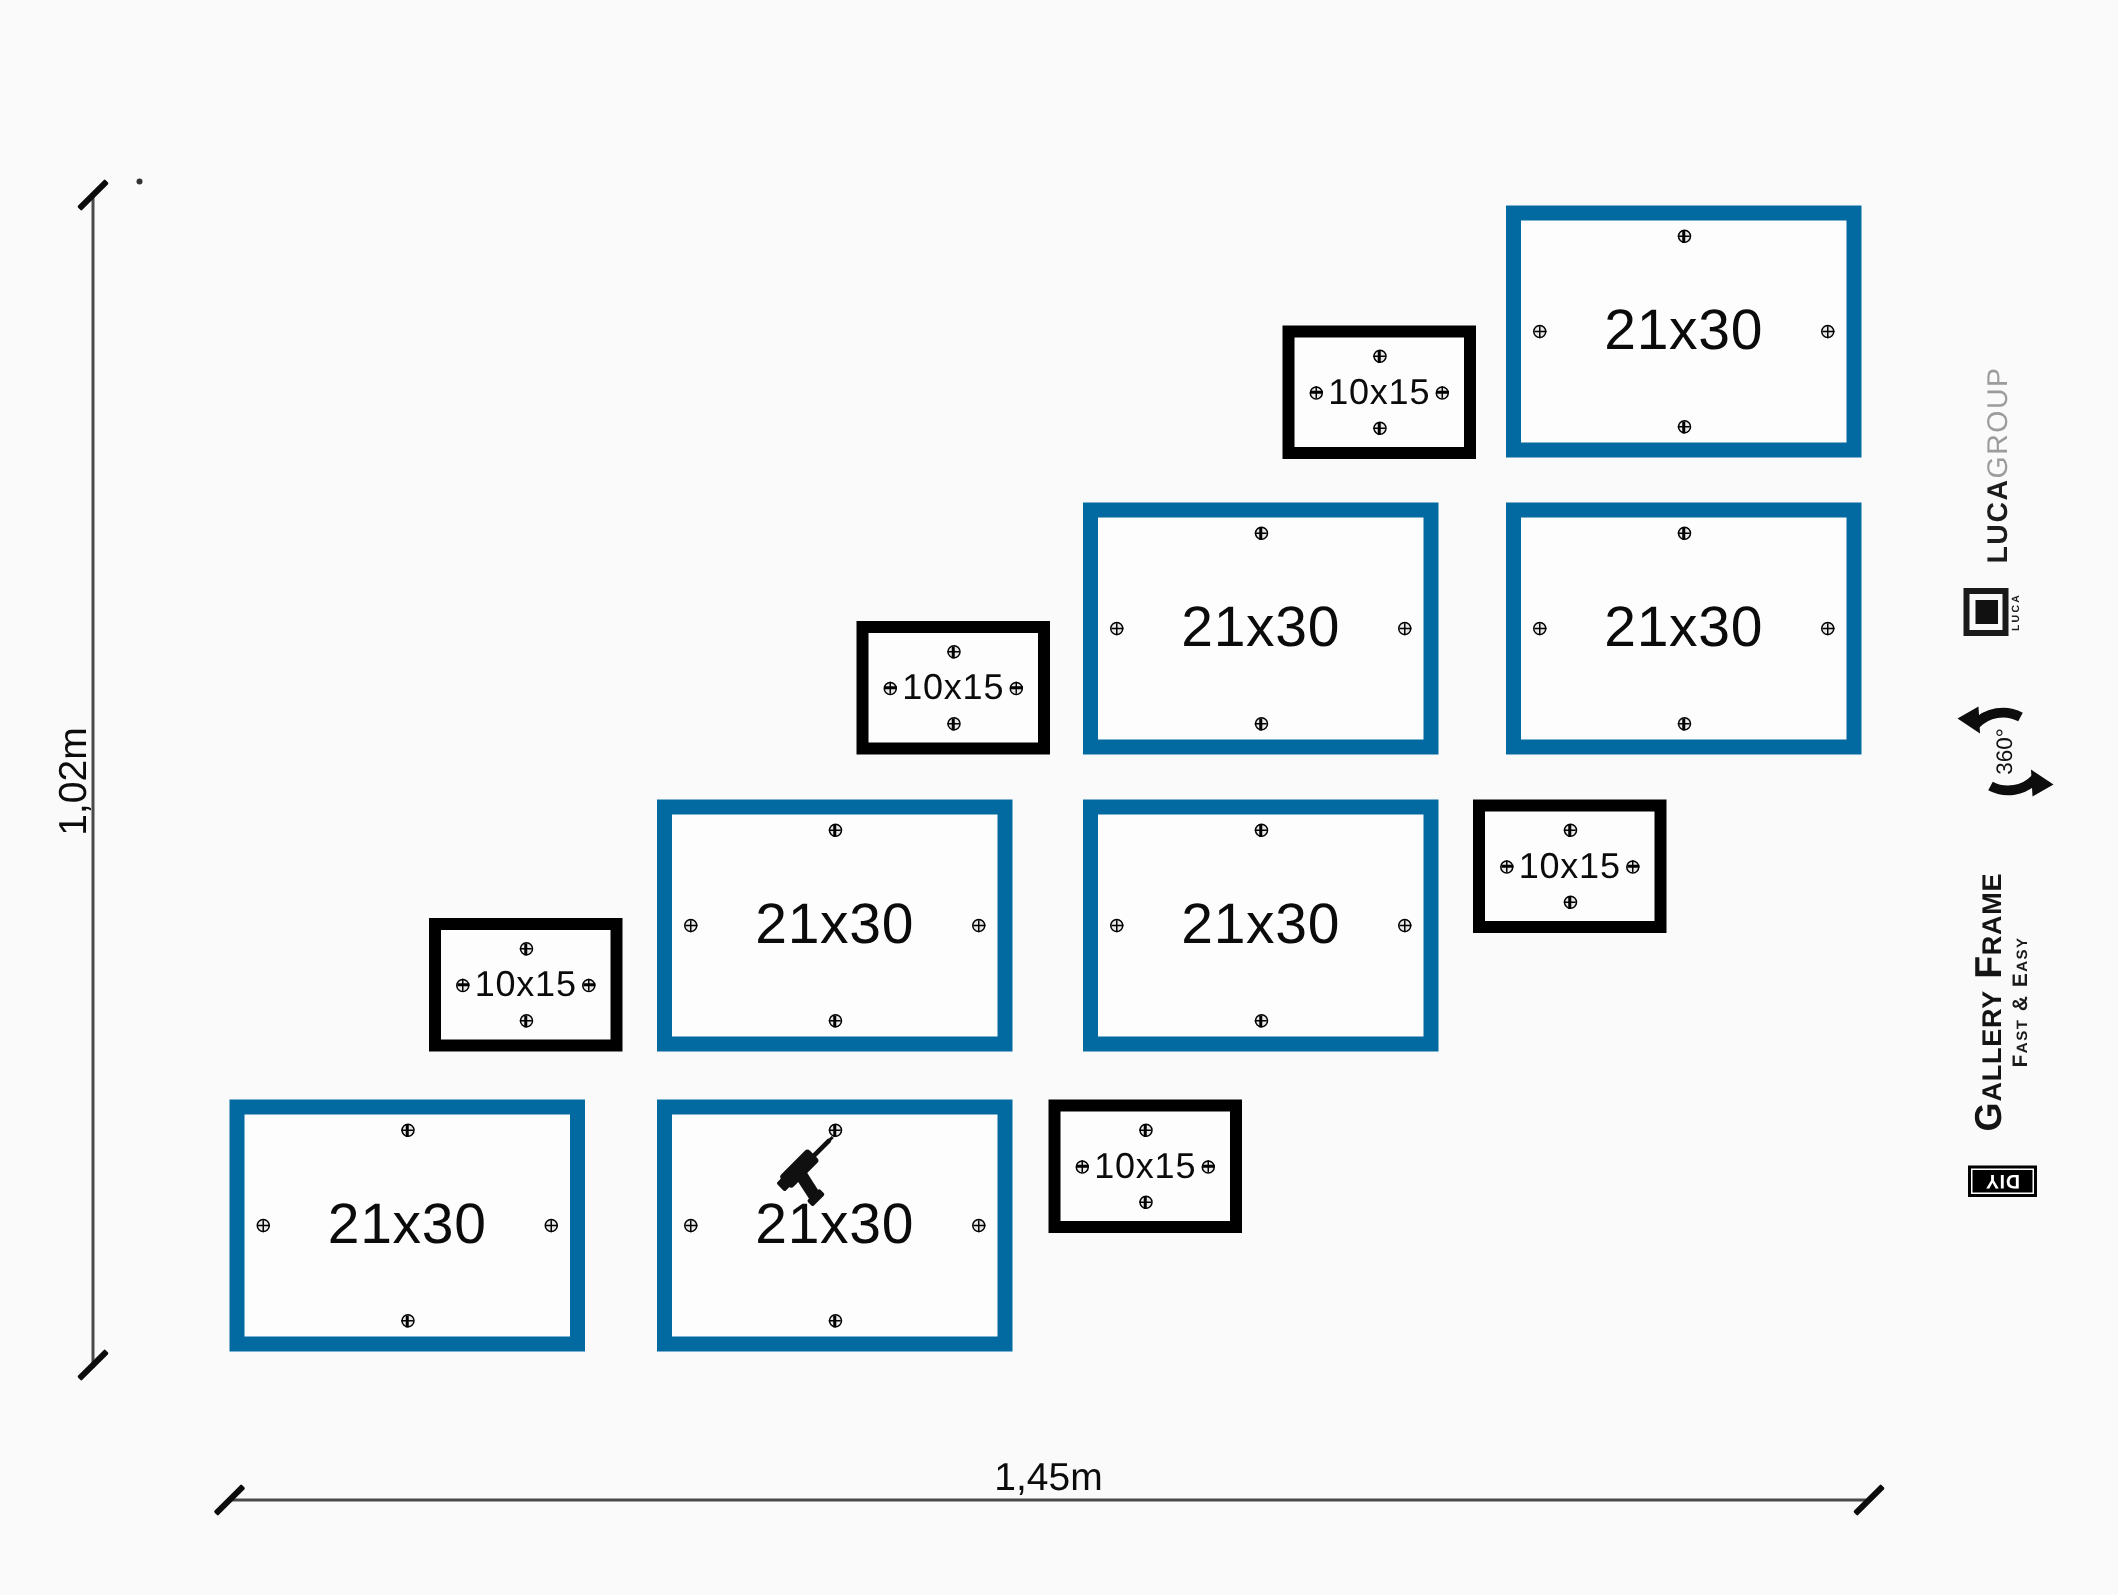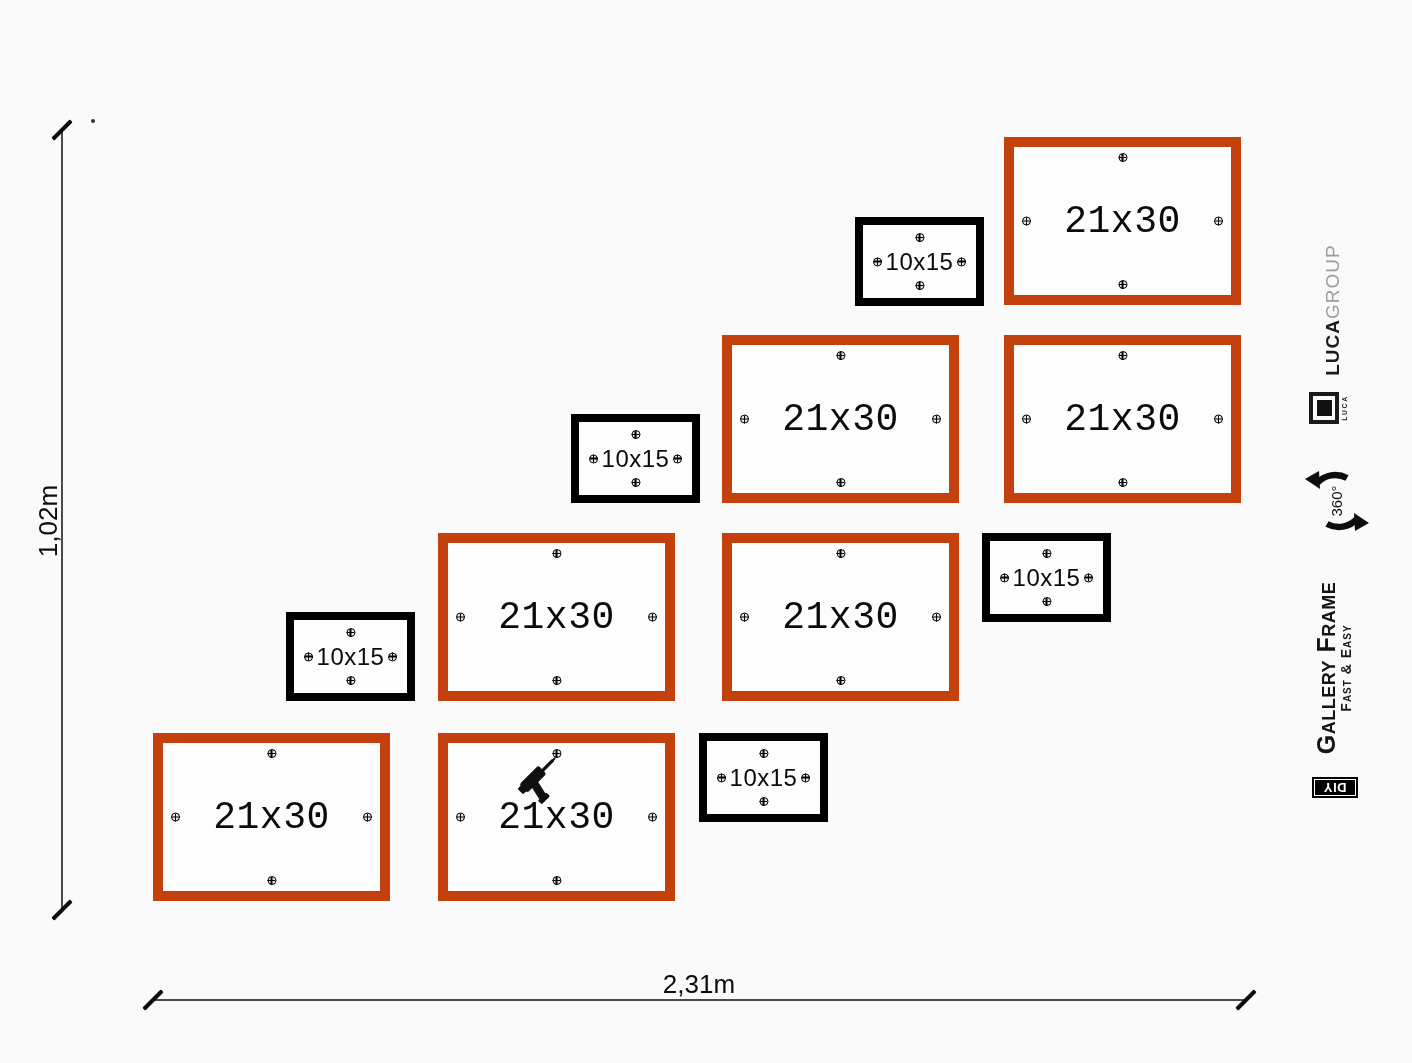--- a/index.html
+++ b/index.html
@@ -13,21 +13,21 @@
   .tick{position:absolute;width:26px;height:4px;background:#0c0c0c;border-radius:1px;
         transform:translate(-50%,-50%) rotate(-45deg);}
   .vlabel{position:absolute;left:4px;top:508px;width:84px;height:26px;
           transform:rotate(-90deg);text-align:center;font-size:26px;color:#0c0c0c;}
   .hlabel{position:absolute;left:639px;top:969px;width:120px;height:28px;
           text-align:center;font-size:26px;color:#0c0c0c;}
   .stray-dot{position:absolute;left:91px;top:119px;width:4px;height:4px;background:#333;border-radius:50%;}
 
   
   .frame{position:absolute;box-sizing:border-box;background:#fdfdfd;}
-  .frame.large{border:10px solid #c2410c;font-family:Liberation Mono, monospace;}
+  .frame.large{border:10px solid #0369a1;}
   .frame.small{border:8px solid #000;}
   .frame-label{position:absolute;left:0;right:0;top:50%;transform:translateY(-50%);
                text-align:center;color:#0b0b0b;letter-spacing:0.5px;}
   .frame.large .frame-label{font-size:38px;}
   .frame.small .frame-label{font-size:24px;}
 
   .marker{position:absolute;width:9px;height:9px;border:1.5px solid #000;
           border-radius:50%;box-sizing:border-box;background:#e9e9e9;}
   .marker::before{content:"";position:absolute;left:-0.5px;right:-0.5px;top:50%;
                   height:1.4px;margin-top:-0.7px;background:#000;}
@@ -79,21 +79,21 @@
 
 <div class="canvas">
 
   <div class="vline"></div>
   <div class="hline"></div>
   <div class="tick" style="left:62px;top:130px;"></div>
   <div class="tick" style="left:62px;top:910px;"></div>
   <div class="tick" style="left:153px;top:1000px;"></div>
   <div class="tick" style="left:1246px;top:1000px;"></div>
   <div class="vlabel">1,02m</div>
-  <div class="hlabel">2,31m</div>
+  <div class="hlabel">1,45m</div>
   <div class="stray-dot"></div>
 
   <div id="frames">
       <div class="frame large" style="left: 1004px; top: 137px; width: 237px; height: 168px;">
         <span class="marker m-top"></span>
         <span class="marker m-right"></span>
         <span class="marker m-bottom"></span>
         <span class="marker m-left"></span>
         <span class="frame-label">21x30</span>
       </div>

